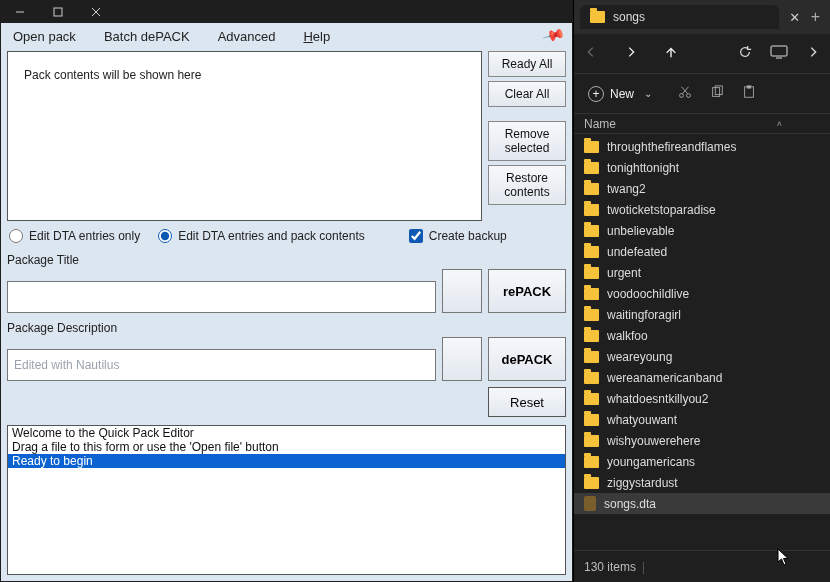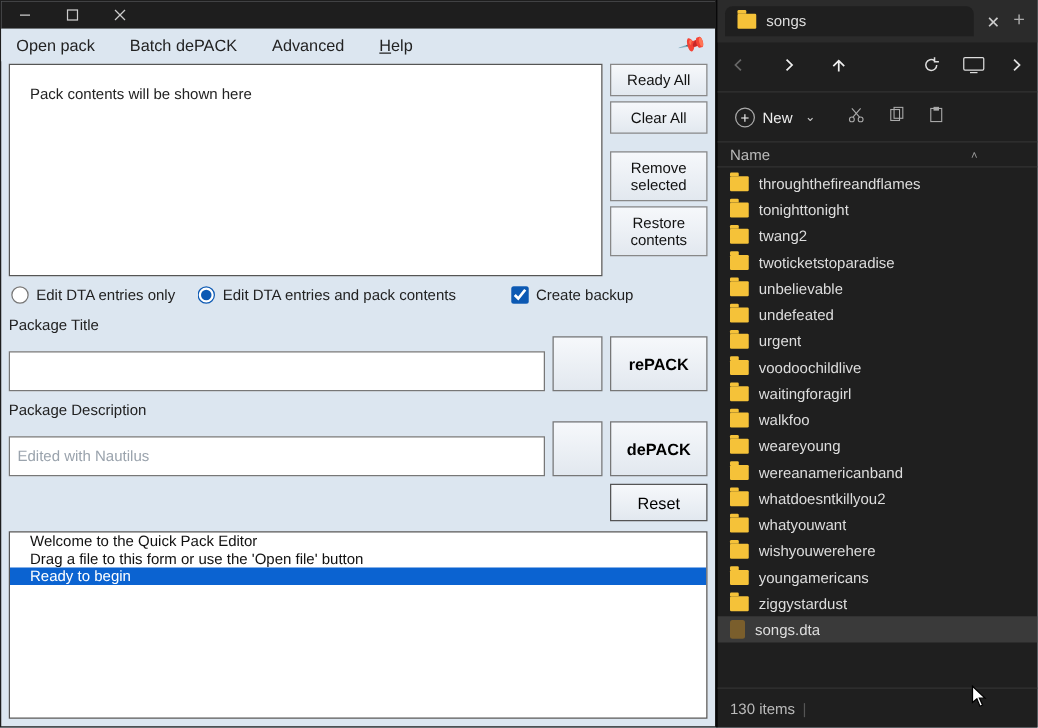--- a/index.html
+++ b/index.html
@@ -146,21 +146,21 @@
   }
 
   .log-box {
     height: 150px;
     background: #fff;
     border: 1px solid #555;
     font-size: 12px;
     color: #111;
     overflow: hidden;
   }
-  .log-box .line { padding: 0 16px; line-height: 14px;}
+  .log-box .line { padding: 0 4px; line-height: 14px;}
   .log-box .line.sel { background:#0b63d1; color:#fff; }
 
   
   .explorer {
     width: 257px;
     height: 582px;
     background: #1f1f1f;
     color: #ddd;
     display: flex;
     flex-direction: column;

